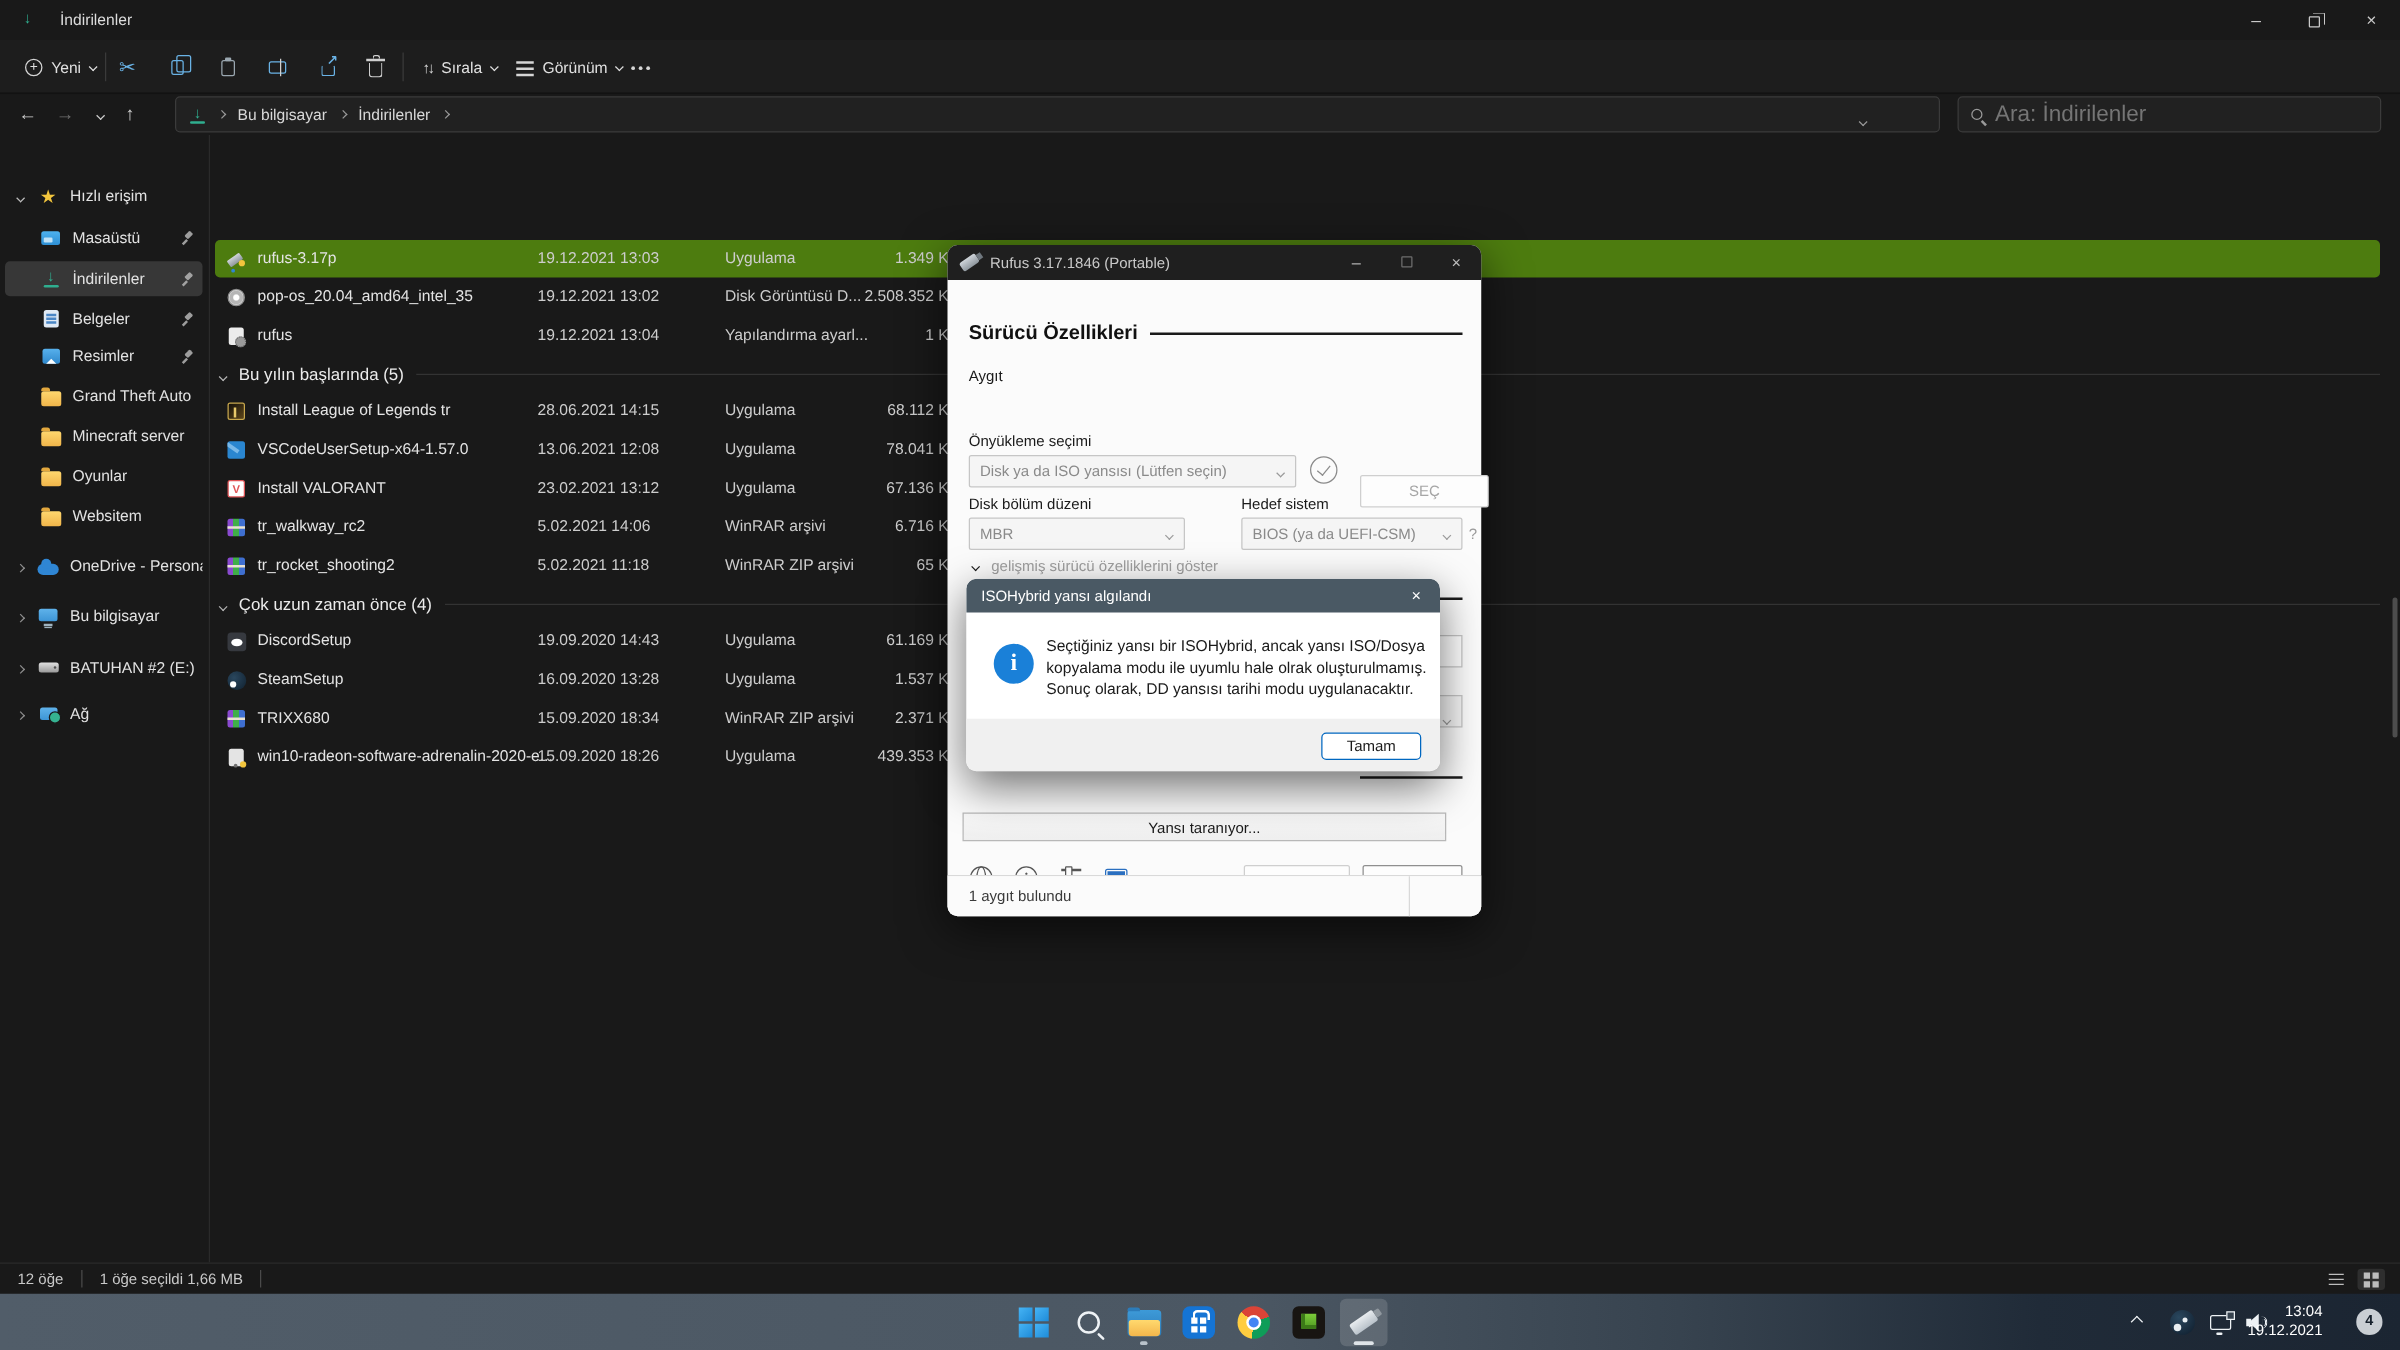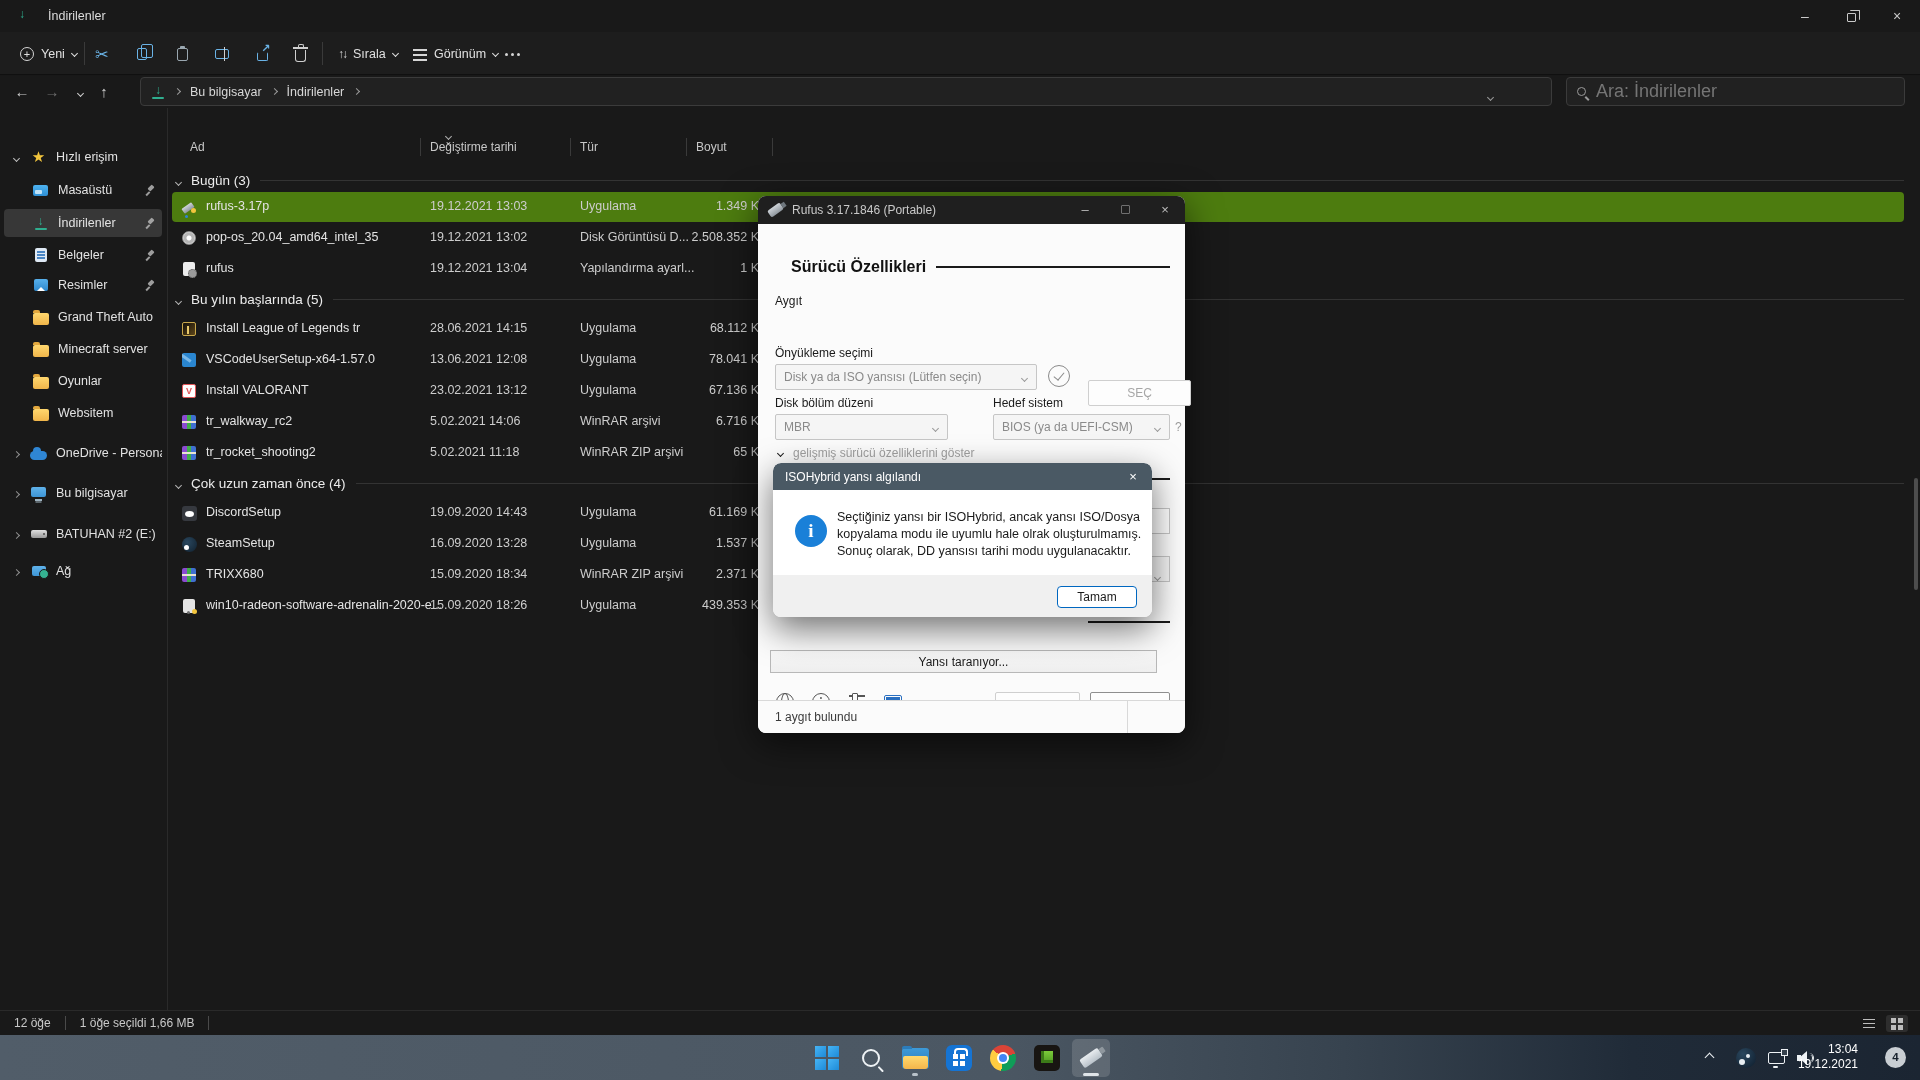--- a/index.html
+++ b/index.html
@@ -135,21 +135,21 @@
   .vi-grid{width:5px;height:5px;background:#bdbdbd;box-shadow:7px 0 0 #bdbdbd,0 7px 0 #bdbdbd,7px 7px 0 #bdbdbd;margin:-7px 0 0 -7px;}
 
   
   .rufus{left:758px;top:196px;width:427px;height:537px;background:#fbfbfb;border-radius:8px;box-shadow:0 10px 36px rgba(0,0,0,.6);z-index:50;}
   .ru-title{position:absolute;left:0;top:0;width:100%;height:28px;background:#1f1f1f;border-radius:8px 8px 0 0;color:#c9c9c9;font-size:12px;display:flex;align-items:center;gap:9px;padding:0 10px;}
   .usb{width:15px;height:8px;background:linear-gradient(#cfd4d9,#8f979e);border-radius:2px;position:relative;transform:rotate(-35deg);flex:none;}
   .usb:after{content:"";position:absolute;right:-4px;top:1.5px;width:4px;height:5px;background:#6f7press7a;background:#6f777e;}
   .ru-wc{position:absolute;top:0;width:40px;height:28px;color:#bdbdbd;text-align:center;line-height:28px;font-size:13px;}
   .ru-wc .maxi{display:inline-block;width:9px;height:9px;border:1.2px solid #6f6f6f;border-radius:1px;}
   .ru-body{position:absolute;left:0;top:28px;right:0;bottom:0;color:#1a1a1a;}
-  .heading{position:absolute;left:17px;right:15px;display:flex;align-items:center;gap:10px;font-size:16px;font-weight:700;color:#111;margin-left:16px;}
+  .heading{position:absolute;left:17px;right:15px;display:flex;align-items:center;gap:10px;font-size:16px;font-weight:700;color:#111;}
   .heading .hline{flex:1;height:2px;background:#1a1a1a;}
   .flabel{position:absolute;font-size:12px;color:#1a1a1a;}
   .dropdown{position:absolute;height:26px;background:#f5f5f5;border:1px solid #c6c6c6;border-radius:2px;color:#8a8a8a;font-size:12px;display:flex;align-items:center;padding:0 8px;}
   .dropdown .dchev{position:absolute;right:9px;color:#9a9a9a;}
   .dropdown .val{white-space:nowrap;overflow:hidden;}
   .rbtn{position:absolute;height:26px;background:#fdfdfd;border:1px solid #cfcfcf;border-radius:2px;color:#a6a6a6;font-size:12px;display:flex;align-items:center;justify-content:center;}
   .rbtn.active{border-color:#8f8f8f;color:#333;}
   .checkcircle{position:absolute;width:22px;height:22px;border:1.5px solid #8a8a8a;border-radius:50%;}
   .checkcircle:after{content:"";position:absolute;left:7px;top:4px;width:5px;height:9px;border-right:1.6px solid #8a8a8a;border-bottom:1.6px solid #8a8a8a;transform:rotate(40deg);}
   .advtoggle{position:absolute;display:flex;align-items:center;gap:10px;font-size:12px;color:#a0a0a0;justify-content:center;}
@@ -384,37 +384,21 @@
       <div class="sb-item" style="top:449px">
         <span class="sb-chev" style="position:static;margin-left:2px;color:#8f8f8f"><span class="chev r sm"></span></span>
         <span class="sb-ico" style="margin-left:2px">
             <span class="i-net"></span>
           </span>
         <span class="lbl">Ağ</span>
       </div>
     </div>
 
     <div class="list">
-      <div class="cols">
-        <span class="c" style="left:22px">Ad</span>
-        <span class="sortchev" style="left:278px;top:-4px"><span class="chev sm"></span></span>
-        <span class="c" style="left:262px">Değiştirme tarihi</span>
-        <span class="c" style="left:412px">Tür</span>
-        <span class="c" style="left:528px">Boyut</span>
-        <span class="cd vdiv" style="left:252px"></span>
-        <span class="cd vdiv" style="left:402px"></span>
-        <span class="cd vdiv" style="left:518px"></span>
-        <span class="cd vdiv" style="left:604px"></span>
-      </div>
-
-      <div class="group" style="top:60px">
-        <span class="gchev"><span class="chev sm"></span></span>
-        <span>Bugün (3)</span>
-          <span class="line"></span>
-      </div>
+
       <div class="row sel" style="top:84px">
         <span class="fic">
             <span class="f-rufus"></span>
           </span>
         <span class="nm">rufus-3.17p</span>
         <span class="dt">19.12.2021 13:03</span>
         <span class="tp">Uygulama</span>
         <span class="sz">1.349 K</span>
       </div>
       <div class="row" style="top:115px">

